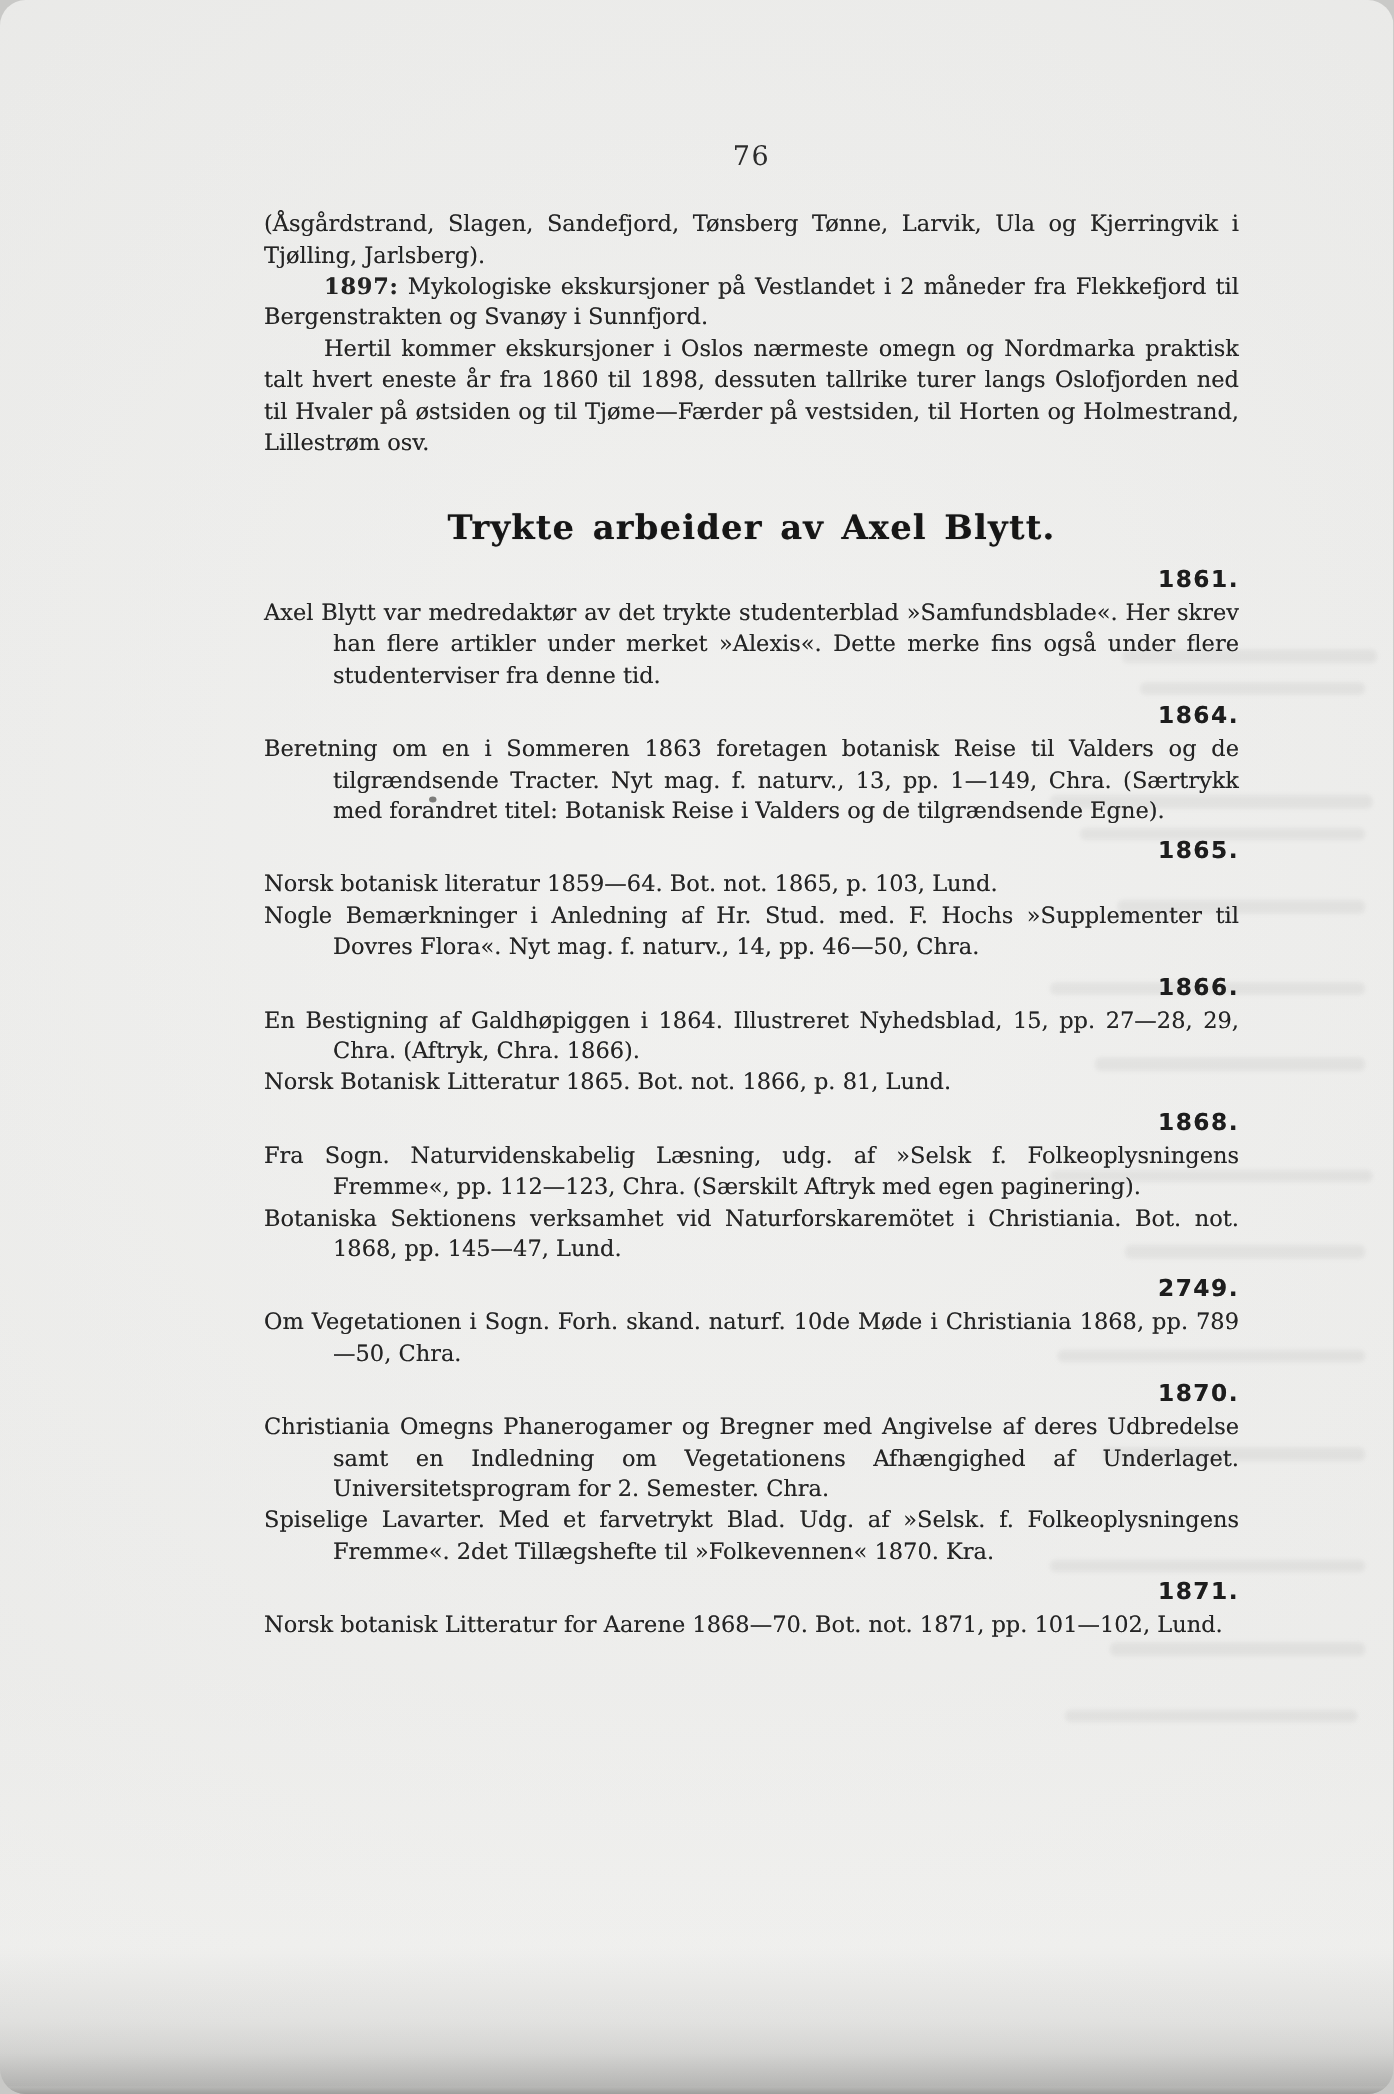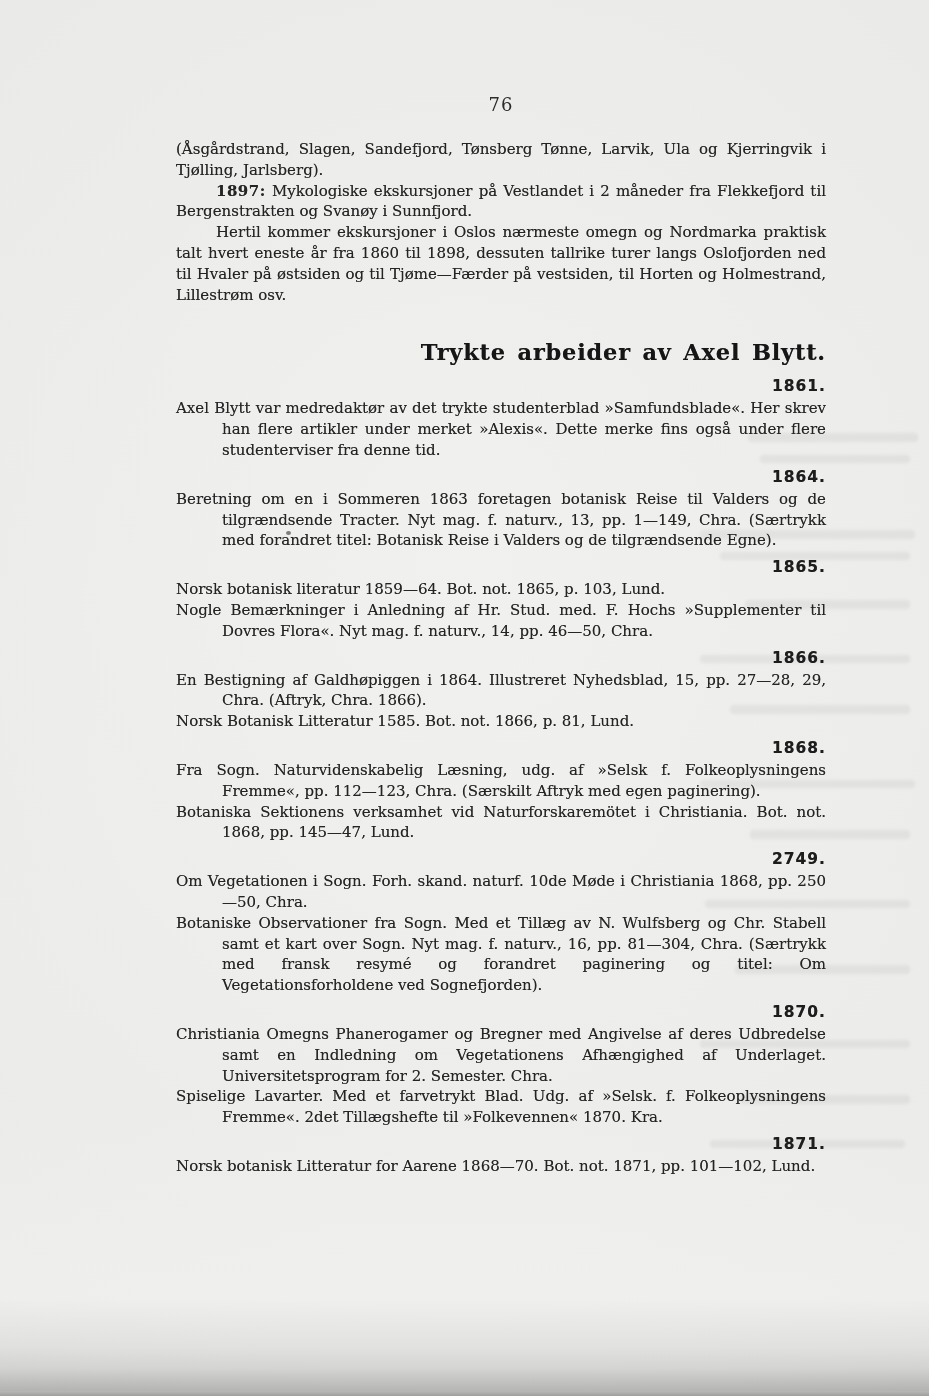--- a/index.html
+++ b/index.html
@@ -7,20 +7,21 @@
     position: relative;
     width: 929px;
     height: 1396px;
     margin: 0 auto;
     background:
       radial-gradient(ellipse 130% 100% at 50% 40%, rgba(255,255,255,0.25), rgba(0,0,0,0.02) 85%),
       linear-gradient(to bottom, #ebebe9 0%, #ededeb 80%, #f1f1ef 93%, #e2e2e0 96.5%, #d4d4d2 98%, #ababa9 100%);
     overflow: hidden;
     font-family: "DejaVu Serif", "Liberation Serif", serif;
     color: #242424;
+    border-radius: 17px;
   }
   .bottom-edge {
     position: absolute; left: 0; right: 0; bottom: 0; height: 5px;
     background: linear-gradient(to bottom, #b9b9b7, #9e9e9c);
   }
   .text-block {
     position: absolute;
     left: 176px;
     top: 94px;
     width: 650px;
@@ -35,21 +36,21 @@
   .text-block p {
     margin: 0;
     font-size: 15px;
     line-height: 20.8px;
     text-align: justify;
     text-shadow: 0 0 0.4px rgba(45,45,45,0.55);
   }
   .indented { text-indent: 40px; }
   .bib-title {
     margin: 34px 0 12px 0;
-    text-align: right;
+    text-align: center;
     font-size: 22.5px;
     font-weight: bold;
     letter-spacing: 0.8px;
     color: #161616;
     word-spacing: 3px;
     text-shadow: 0 0 0.5px rgba(20,20,20,0.6);
   }
   .year-heading {
     margin: 7px 0 3px 0;
     text-align: right;
@@ -127,33 +128,32 @@
 
     <section>
       <div class="year-heading">1865.</div>
       <p class="entry">Norsk botanisk literatur 1859—64. Bot. not. 1865, p. 103, Lund.</p>
       <p class="entry">Nogle Bemærkninger i Anledning af Hr. Stud. med. F. Hochs »Supplementer til Dovres Flora«. Nyt mag. f. naturv., 14, pp. 46—50, Chra.</p>
     </section>
 
     <section>
       <div class="year-heading">1866.</div>
       <p class="entry">En Bestigning af Galdhøpiggen i 1864. Illustreret Nyhedsblad, 15, pp. 27—28, 29, Chra. (Aftryk, Chra. 1866).</p>
-      <p class="entry">Norsk Botanisk Litteratur 1585. Bot. not. 1866, p. 81, Lund.</p>
+      <p class="entry">Norsk Botanisk Litteratur 1865. Bot. not. 1866, p. 81, Lund.</p>
     </section>
 
     <section>
       <div class="year-heading">1868.</div>
       <p class="entry">Fra Sogn. Naturvidenskabelig Læsning, udg. af »Selsk f. Folkeoplysningens Fremme«, pp. 112—123, Chra. (Særskilt Aftryk med egen paginering).</p>
       <p class="entry">Botaniska Sektionens verksamhet vid Naturforskaremötet i Christiania. Bot. not. 1868, pp. 145—47, Lund.</p>
     </section>
 
     <section>
       <div class="year-heading">2749.</div>
-      <p class="entry">Om Vegetationen i Sogn. Forh. skand. naturf. 10de Møde i Christiania 1868, pp. 250—50, Chra.</p>
-      <p class="entry">Botaniske Observationer fra Sogn. Med et Tillæg av N. Wulfsberg og Chr. Stabell samt et kart over Sogn. Nyt mag. f. naturv., 16, pp. 81—304, Chra. (Særtrykk med fransk resymé og forandret paginering og titel: Om Vegetationsforholdene ved Sognefjorden).</p>
+      <p class="entry">Om Vegetationen i Sogn. Forh. skand. naturf. 10de Møde i Christiania 1868, pp. 789—50, Chra.</p>
     </section>
 
     <section>
       <div class="year-heading">1870.</div>
       <p class="entry">Christiania Omegns Phanerogamer og Bregner med Angivelse af deres Udbredelse samt en Indledning om Vegetationens Afhængighed af Underlaget. Universitetsprogram for 2. Semester. Chra.</p>
       <p class="entry">Spiselige Lavarter. Med et farvetrykt Blad. Udg. af »Selsk. f. Folkeoplysningens Fremme«. 2det Tillægshefte til »Folkevennen« 1870. Kra.</p>
     </section>
 
     <section>
       <div class="year-heading">1871.</div>

